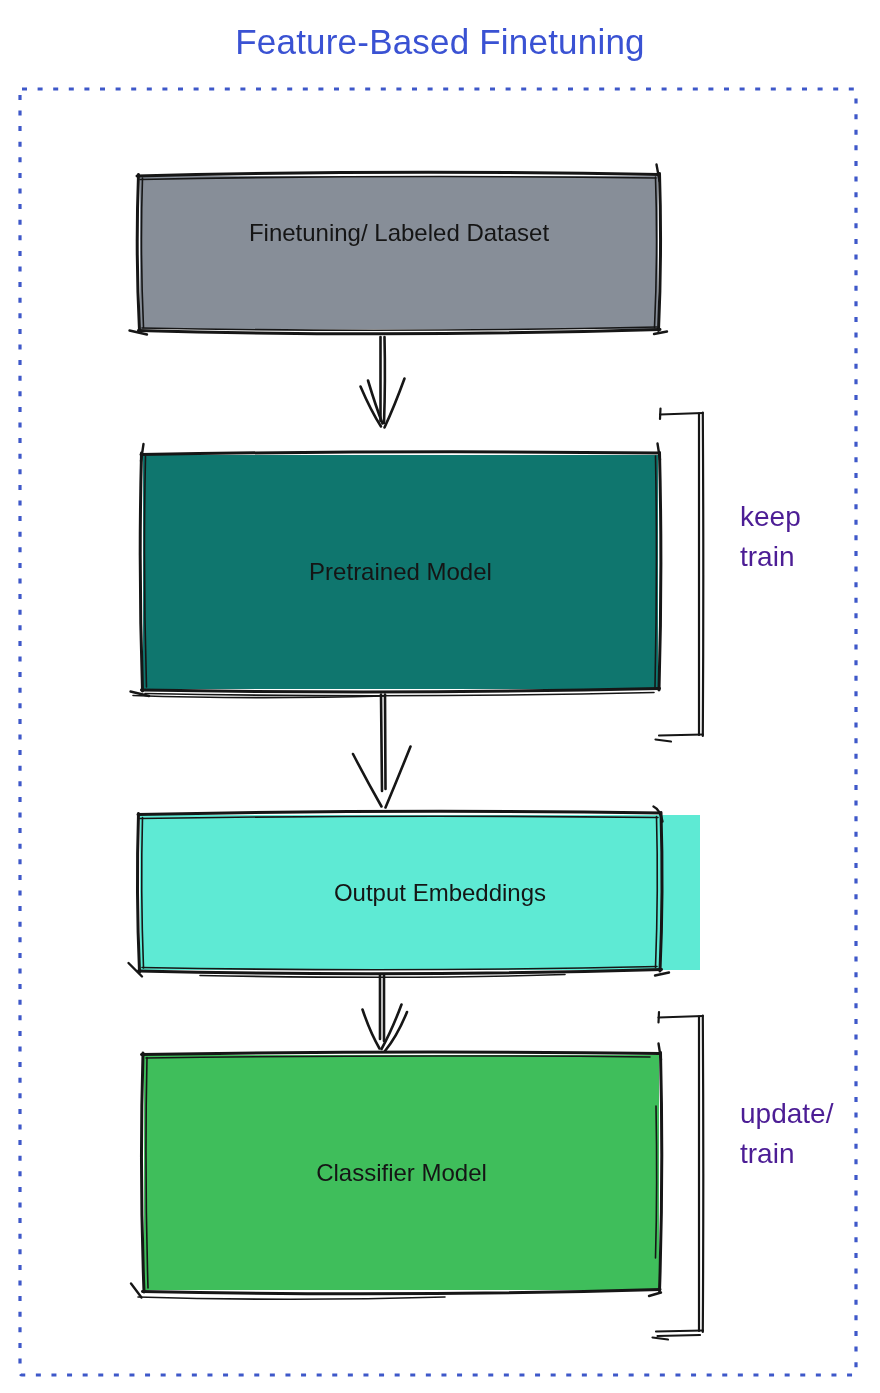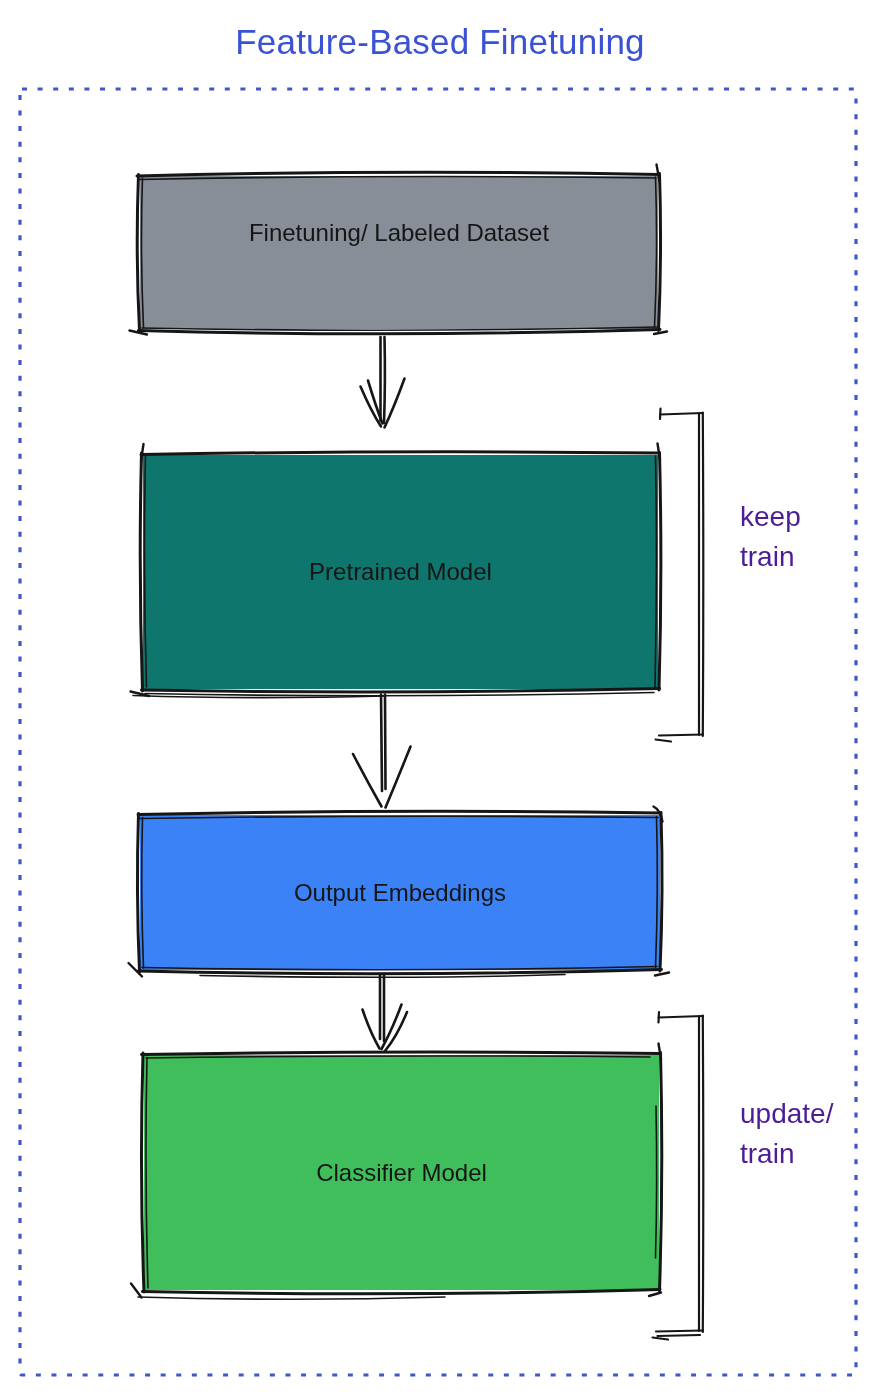--- a/index.html
+++ b/index.html
@@ -33,21 +33,21 @@
   <div class="title" style="color: rgb(58, 82, 211);">Feature-Based Finetuning</div>
 
   <div class="node n1" style="background: rgb(135, 142, 152);">
     <span class="node-label">Finetuning/ Labeled Dataset</span>
   </div>
 
   <div class="node n2" style="background: #0f766e;">
     <span class="node-label">Pretrained Model</span>
   </div>
 
-  <div class="node n3" style="background: #3b82f6;">
+  <div class="node n3" style="background: #5eead4; padding-left: 40px;">
     <span class="node-label">Output Embeddings</span>
   </div>
 
   <div class="node n4" style="background: rgb(63, 190, 91);">
     <span class="node-label">Classifier Model</span>
   </div>
 
   <div class="annot a1">
     <div>keep</div>
     <div>train</div>

